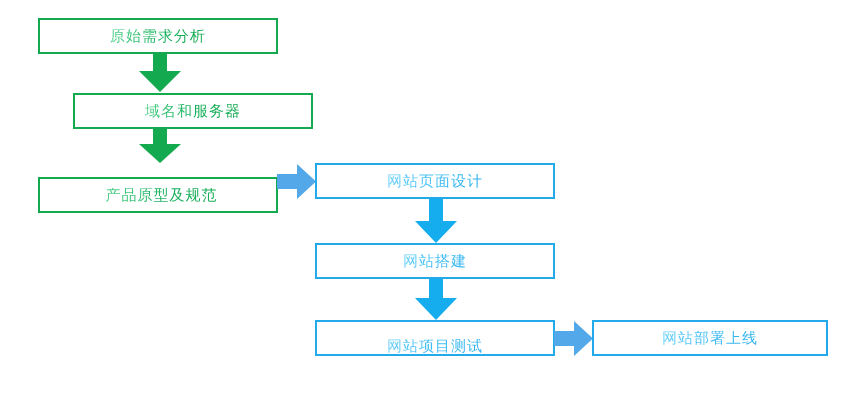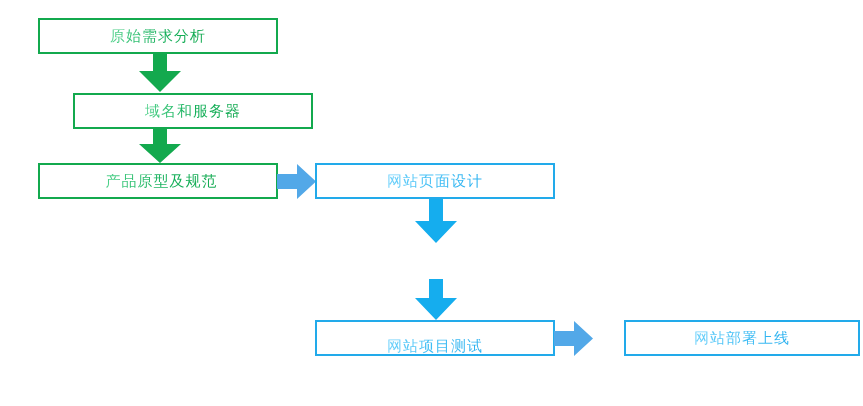--- a/index.html
+++ b/index.html
@@ -83,54 +83,57 @@
   <div class="node green" style="left:38px; top:93px; width:240px; height:36px;margin-left:35px;">
     <span class="label">域名和服务器</span>
   </div>
 
   <div class="arrow" style="left:136px; top:129px; width:48px; height:35px;">
     <svg width="48" height="35" viewBox="0 0 48 35" aria-hidden="true">
       <polygon points="17,0 31,0 31,15 45,15 24,34 3,15 17,15" fill="#13a94e"></polygon>
     </svg>
   </div>
 
-  <div class="node green" style="left:38px; top:163px; width:240px; height:36px;padding-left:7px;">
+  <div class="node green" style="left:38px; top:177px; width:240px; height:36px;padding-left:7px;">
     <span class="label">产品原型及规范</span>
   </div>
 
   <div class="arrow" style="left:277px; top:163px; width:40px; height:37px;">
     <svg width="40" height="37" viewBox="0 0 40 37" aria-hidden="true">
       <polygon points="0,11 20,11 20,1 39,18.5 20,36 20,26 0,26" fill="#52a8e8"></polygon>
     </svg>
   </div>
 
   <div class="node blue" style="left:315px; top:163px; width:240px; height:36px;">
     <span class="label">网站页面设计</span>
   </div>
 
   <div class="arrow" style="left:412px; top:199px; width:48px; height:45px;">
     <svg width="48" height="45" viewBox="0 0 48 45" aria-hidden="true">
       <polygon points="17,0 31,0 31,22 45,22 24,44 3,22 17,22" fill="#15adee"></polygon>
     </svg>
   </div>
 
+  <div class="node blue" style="left:315px; top:243px; width:240px; height:36px;">
+    <span class="label">网站搭建</span>
+  </div>
 
   <div class="arrow" style="left:412px; top:279px; width:48px; height:42px;">
     <svg width="48" height="42" viewBox="0 0 48 42" aria-hidden="true">
       <polygon points="17,0 31,0 31,19 45,19 24,41 3,19 17,19" fill="#15adee"></polygon>
     </svg>
   </div>
 
   <div class="node blue" style="left:315px; top:320px; width:240px; height:36px;align-items:flex-end;">
     <span class="label">网站项目测试</span>
   </div>
 
   <div class="arrow" style="left:554px; top:320px; width:40px; height:37px;">
     <svg width="40" height="37" viewBox="0 0 40 37" aria-hidden="true">
       <polygon points="0,11 20,11 20,1 39,18.5 20,36 20,26 0,26" fill="#52a8e8"></polygon>
     </svg>
   </div>
 
-  <div class="node blue" style="left:592px; top:320px; width:236px; height:36px;margin-left:32px;">
+  <div class="node blue" style="left:592px; top:320px; width:236px; height:36px;">
     <span class="label">网站部署上线</span>
   </div>
 
 </div>
 
 </body></html>

